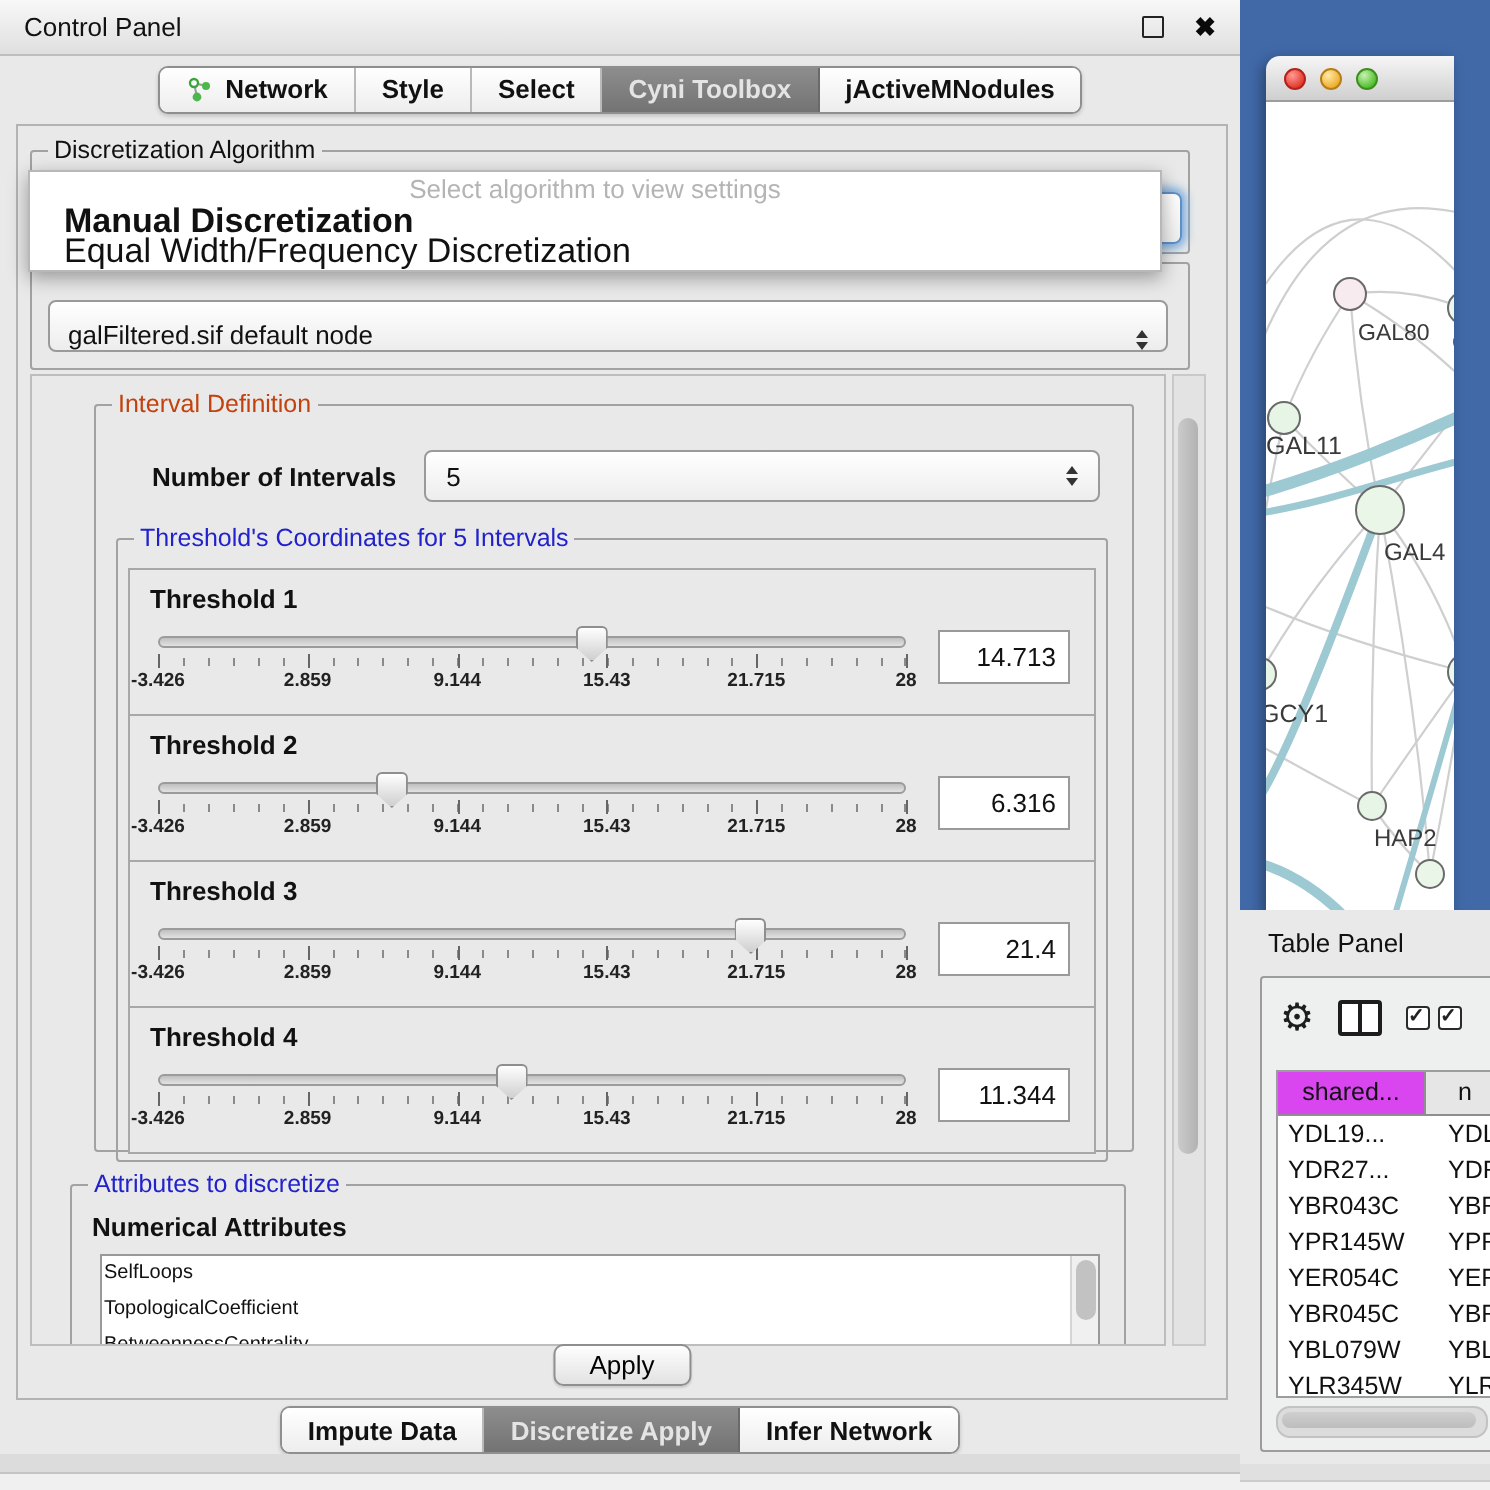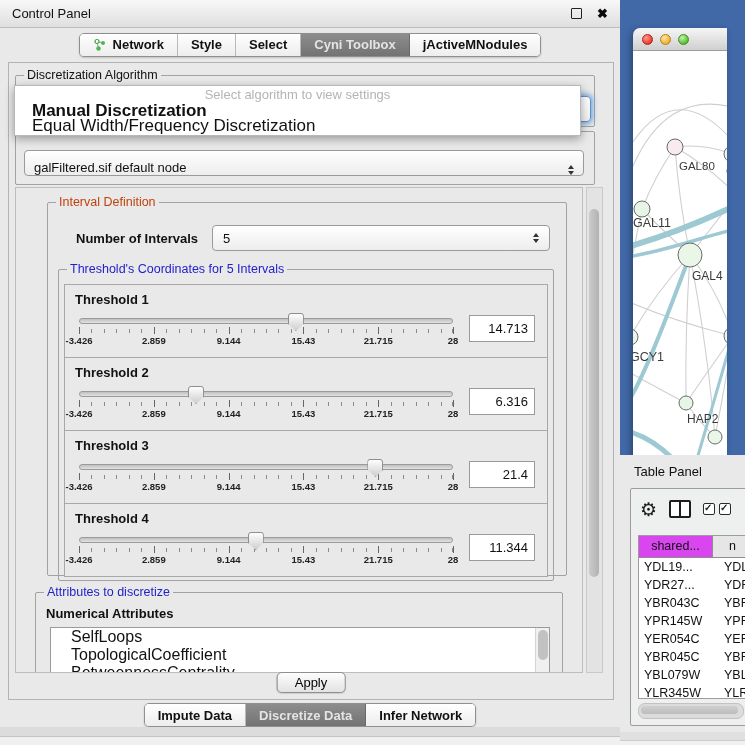--- a/index.html
+++ b/index.html
@@ -76,21 +76,21 @@
   .ticksm::after{content:'';position:absolute;right:0;top:0;width:1px;height:4px;background:#8a8a8a}
   .majtick{position:absolute;top:15px;width:1px;height:7px;background:#666}
   .ticklabels{position:absolute;left:0;right:0;top:23px;height:12px;font-size:9.5px;font-weight:bold;color:#222}
   .tl{position:absolute;transform:translateX(-50%);white-space:nowrap}
   .valbox{width:58px;height:25px;border:1px solid #9a9a9a;background:#fff;font-size:13px;
           text-align:right;line-height:25px;padding-right:6px;margin-top:3px}
 
   .attr-grp{margin:16px 0 0 19px;width:526px;height:96px}
   .attr-label{font-weight:bold;font-size:13px;margin:13px 0 0 10px}
   .listbox{position:relative;margin:6px 12px 0 14px;height:54px;border:1px solid #9a9a9a;background:#fff;overflow:hidden}
-  .li{font-size:16px;height:18px;line-height:18px;padding-left:20px}
+  .li{font-size:10px;height:18px;line-height:18px;padding-left:1px}
   .lscroll{position:absolute;right:0;top:0;width:13px;height:100%;background:#f0f0f0;border-left:1px solid #d5d5d5}
   .lthumb{position:absolute;right:1.5px;top:2px;width:10px;height:30px;background:#c2c2c2;border-radius:5px}
 
   .apply-btn{position:absolute;left:50%;top:609px;transform:translateX(-50%);padding:2px 17px;font-size:13px;
              border:1px solid #8f8f8f;border-radius:5px;background:linear-gradient(#fefefe,#e2e2e2);
              box-shadow:0 1px 1px rgba(0,0,0,.12)}
 
   .bottom-tabbar{position:absolute;left:0;top:703px;width:620px;display:flex;justify-content:center}
   .strip1{position:absolute;left:0;top:727px;width:620px;height:9px;background:#dcdcdc;border-bottom:1px solid #c4c4c4}
   .strip2{position:absolute;left:0;top:737px;width:620px;height:8px;background:#f0f0f0}
@@ -348,21 +348,21 @@
 
     <button class="apply-btn">Apply</button>
   </div>
 
   <div class="bottom-tabbar">
     <div class="seg">
       <div class="s">
           <span>Impute Data</span>
         </div>
       <div class="s active">
-          <span>Discretize Data</span>
+          <span>Discretize Apply</span>
         </div>
       <div class="s">
           <span>Infer Network</span>
         </div>
     </div>
   </div>
   <div class="strip1"></div>
   <div class="strip2"></div>
 </div>
 

